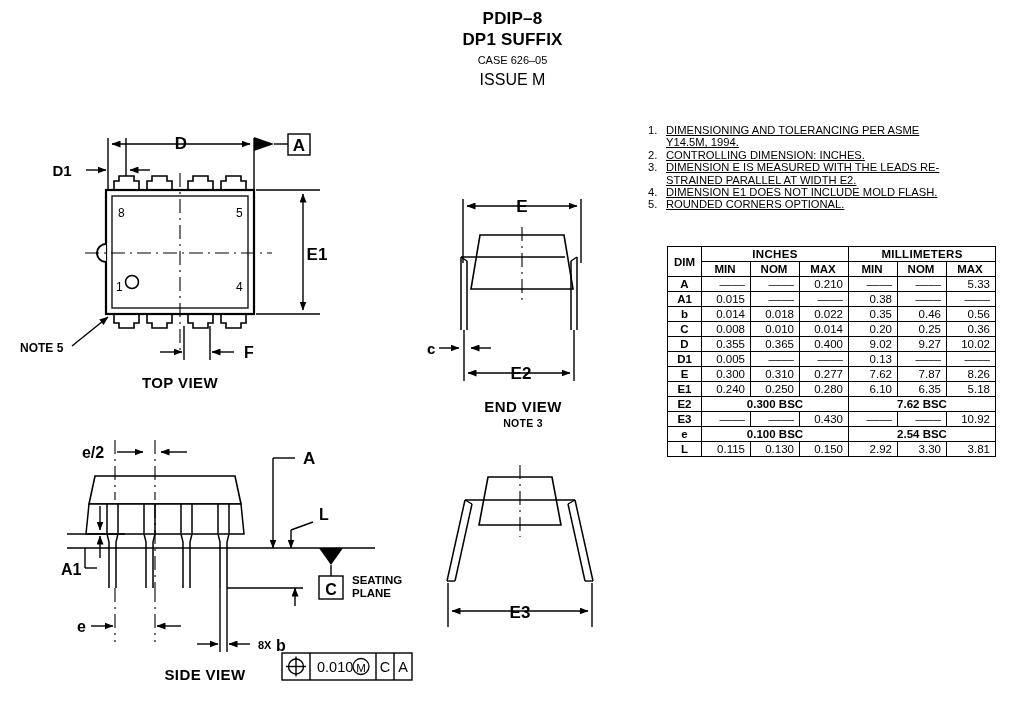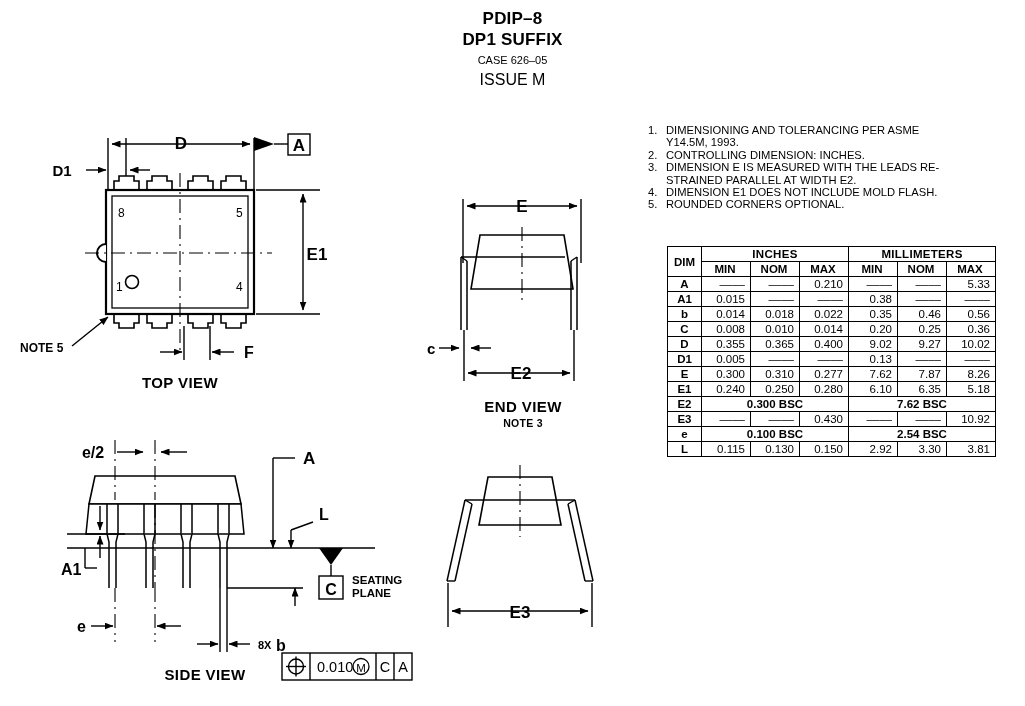--- a/index.html
+++ b/index.html
@@ -15,21 +15,21 @@
   #title-block .t2{font-size:17px;font-weight:bold;letter-spacing:.2px;line-height:21px;}
   #title-block .t3{font-size:11px;line-height:20px;}
   #title-block .t4{font-size:16px;line-height:20px;}
 
   
   #notes{left:645px;top:124px;width:365px;font-size:11.2px;line-height:12.4px;}
   #notes .nhead{margin-bottom:1px;}
   #notes ol{list-style:none;margin:0;padding:0;}
   #notes li{position:relative;padding-left:21px;margin:0;}
   #notes li .num{position:absolute;left:3px;top:0;}
-  #notes li .cont{display:block;}
+  #notes li .cont{display:block;text-decoration:underline;}
 
   
   #dim-table{left:667px;top:246px;border-collapse:collapse;}
   #dim-table td,#dim-table th{
     border:1px solid #000;font-size:11.5px;height:15px;padding:0 3px;
     text-align:center;font-weight:bold;box-sizing:border-box;}
   #dim-table .dimcol{width:34px;}
   #dim-table .vcol{width:49px;text-align:right;padding-right:5px;font-weight:normal;}
   #dim-table .grp{font-weight:bold;letter-spacing:.3px;}
   #dim-table .hdr{font-weight:bold;}
@@ -48,21 +48,21 @@
   <div class="t2">DP1 SUFFIX</div>
   <div class="t3">CASE 626–05</div>
   <div class="t4">ISSUE M</div>
 </div>
 
 <div class="abs" id="notes">
   <ol>
     <li>
       <span class="num">1.</span>
       <span class="cont">DIMENSIONING AND TOLERANCING PER ASME</span>
-      <span class="cont">Y14.5M, 1993.</span>
+      <span class="cont">Y14.5M, 1994.</span>
     </li>
     <li>
       <span class="num">2.</span>
       <span class="cont">CONTROLLING DIMENSION: INCHES.</span>
     </li>
     <li>
       <span class="num">3.</span>
       <span class="cont">DIMENSION E IS MEASURED WITH THE LEADS RE-</span>
       <span class="cont">STRAINED PARALLEL AT WIDTH E2.</span>
     </li>

